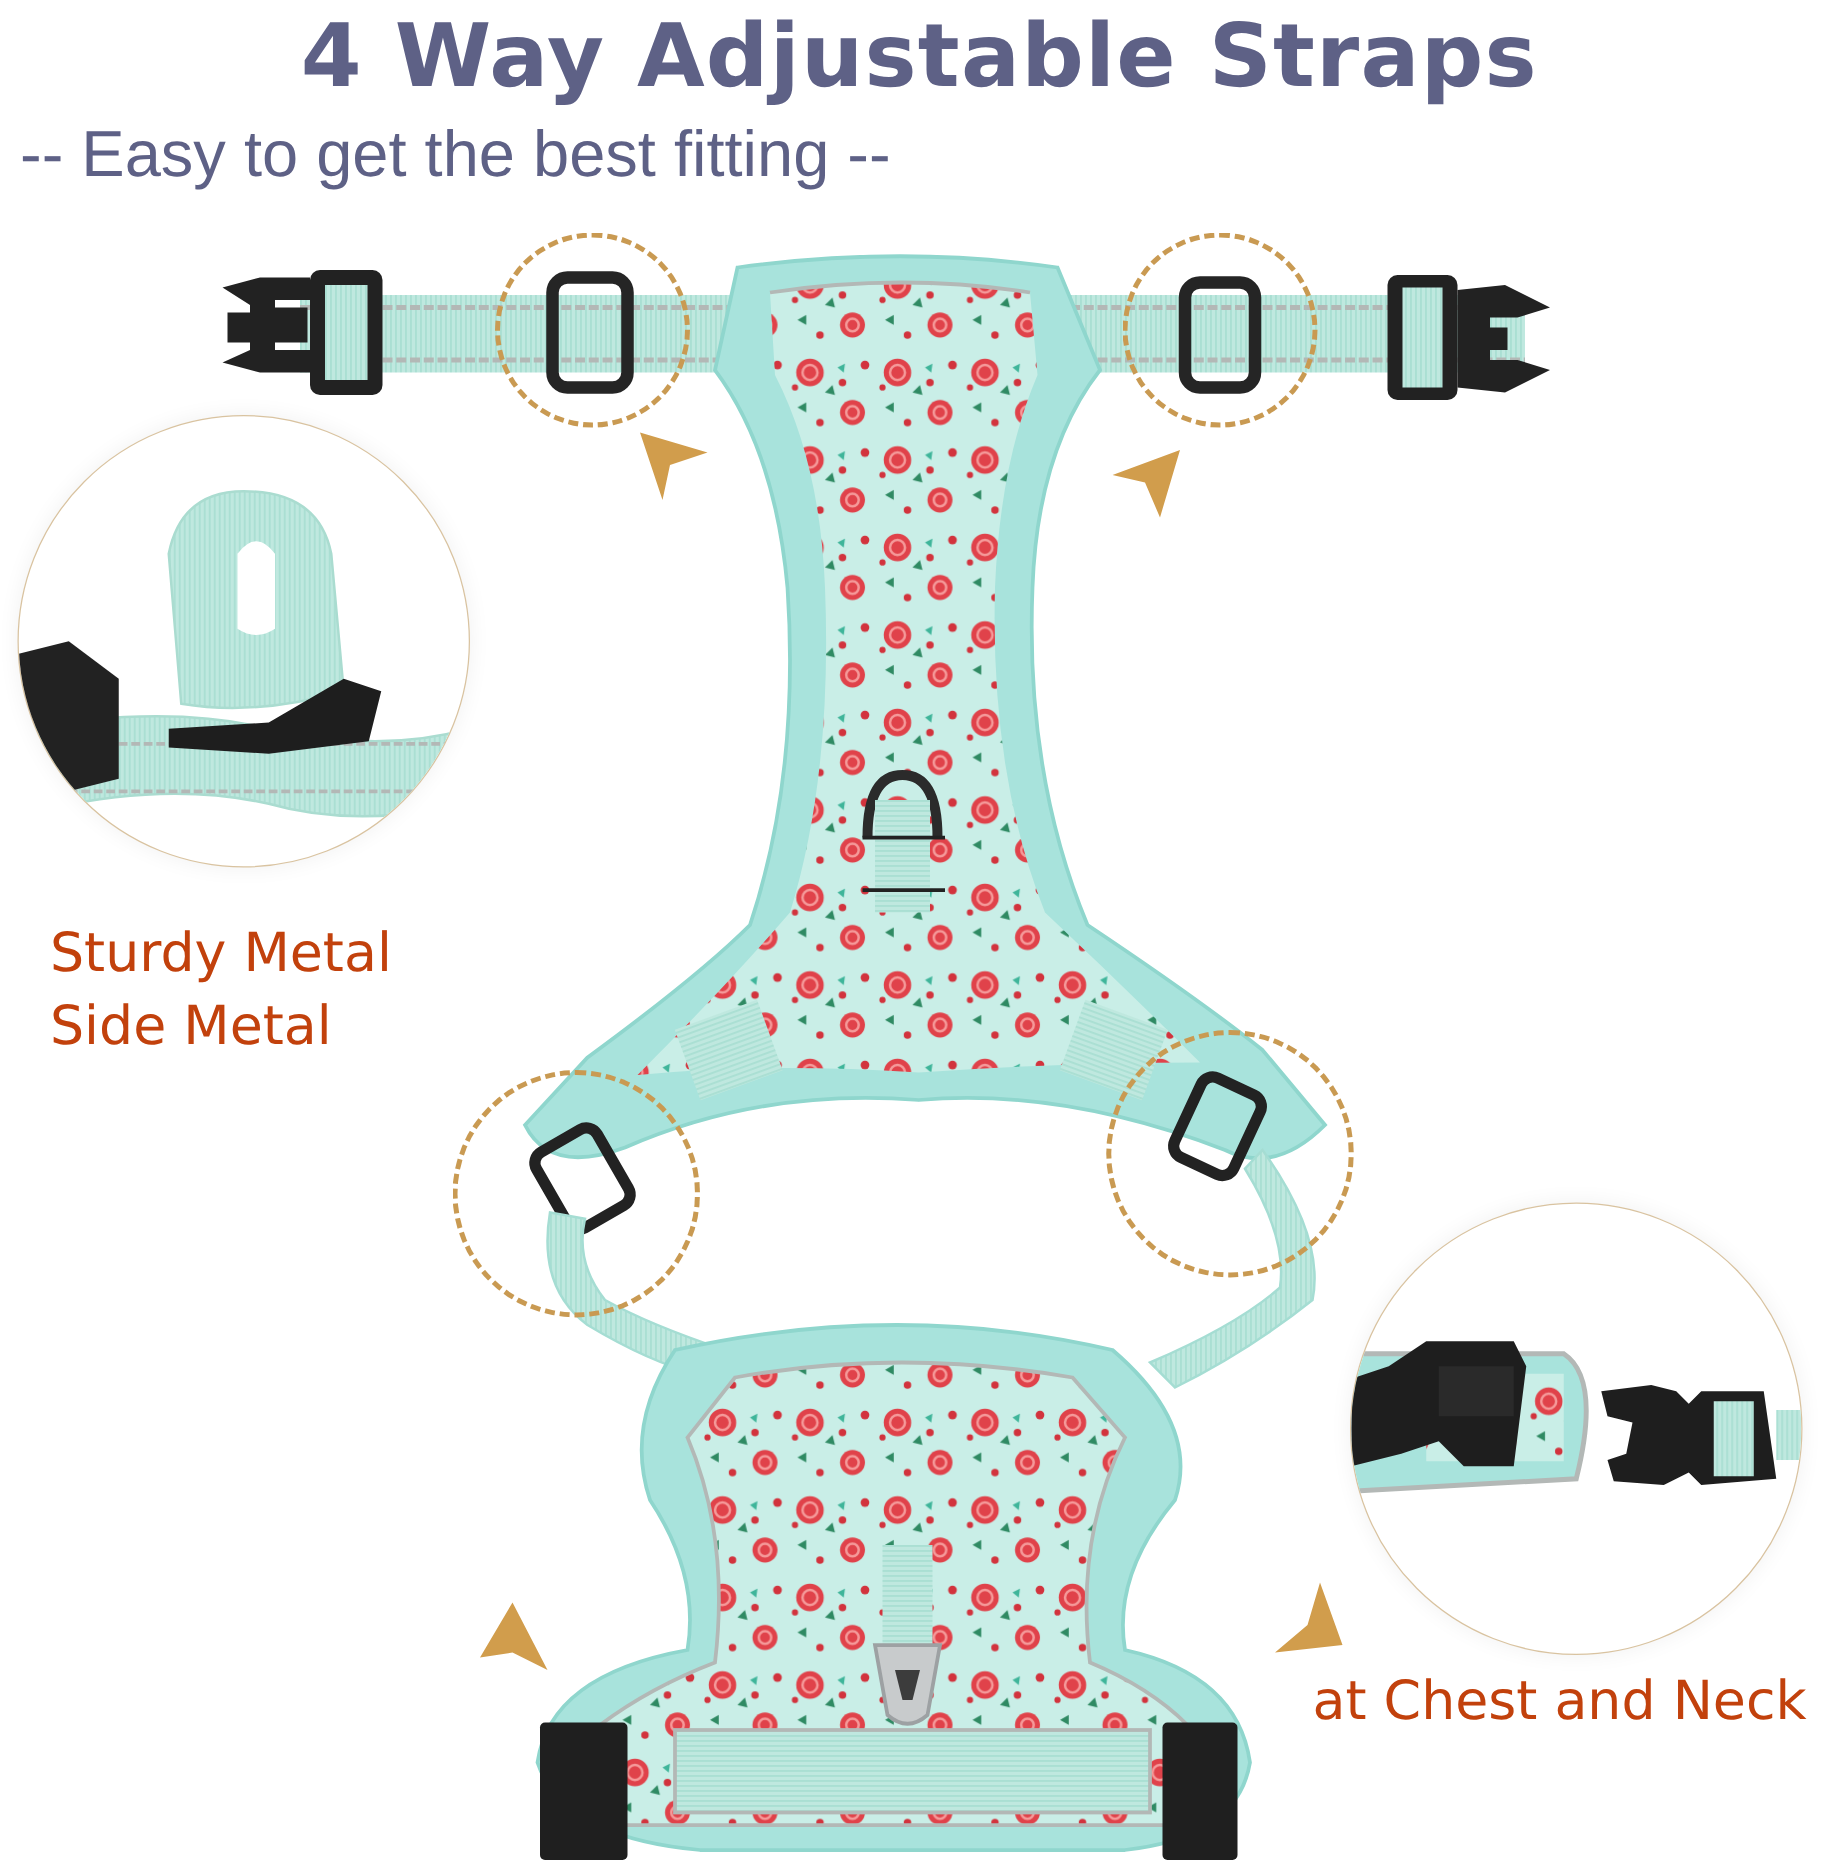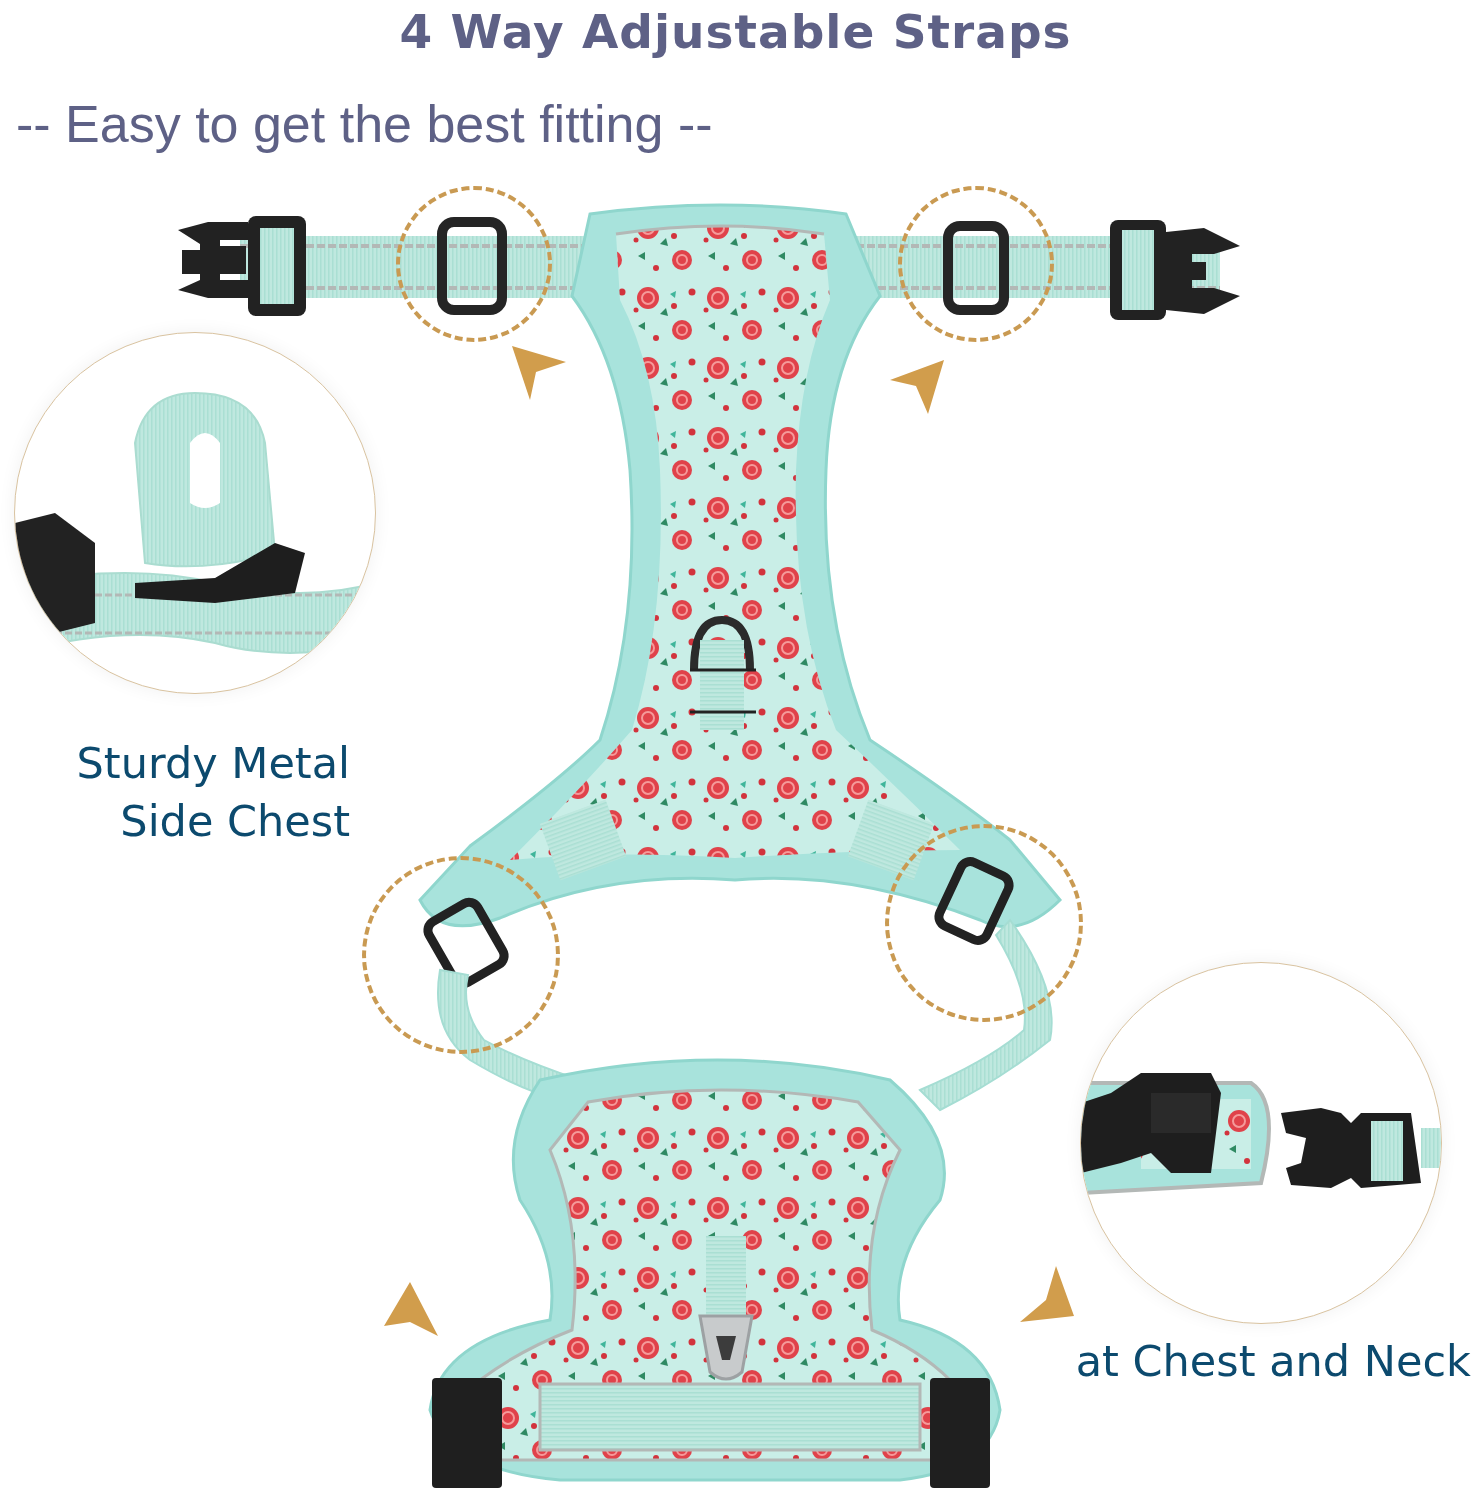--- a/index.html
+++ b/index.html
@@ -1,28 +1,28 @@
 <!DOCTYPE html>
 <html><head>
 <meta charset="utf-8">
 <style>
   html, body { margin: 0; padding: 0; background: #ffffff; }
   body { width: 1471px; height: 1500px; position: relative; overflow: hidden; font-family: "DejaVu Sans", sans-serif; }
   .title {
     position: absolute; left: 0; width: 1471px; top: 4px; text-align: center;
-    font-family: "DejaVu Sans", sans-serif; font-weight: bold; font-size: 47px;
+    font-family: "DejaVu Sans", sans-serif; font-weight: bold; font-size: 70px;
     color: #5e6186; letter-spacing: 1px;
   }
   .subtitle {
     position: absolute; left: 0; width: 1471px; top: 94px; 
     font-family: "Liberation Sans", sans-serif; font-size: 52px; color: #5e6186; padding-left: 16px;
   }
   .caption {
-    position: absolute; font-family: "DejaVu Sans", sans-serif; color: #0c4a6e;
-    font-size: 43px; line-height: 58px; text-align: right;
+    position: absolute; font-family: "DejaVu Sans", sans-serif; color: #c2410c;
+    font-size: 43px; line-height: 58px; text-align: left;
   }
   .callout-circle {
     position: absolute; border-radius: 50%; border: 1.5px solid #d9c3a0; background: #ffffff;
     box-shadow: 0 0 18px rgba(0,0,0,0.06); overflow: hidden;
   }
   .dashed-ring {
     position: absolute; border-radius: 50%; border: 4px dashed #c99a52; background: transparent;
   }
   .pointer { position: absolute; }
   svg { display: block; }
@@ -150,21 +150,21 @@
     <line x1="0" y1="262" x2="360" y2="262" stroke="#b3b8b6" stroke-width="3" stroke-dasharray="7 3"></line>
     <line x1="0" y1="300" x2="360" y2="300" stroke="#b3b8b6" stroke-width="3" stroke-dasharray="7 3"></line>
     <path d="M130 230 L120 110 Q130 60 180 60 Q240 60 250 110 L260 220 Q190 240 130 230 Z" fill="url(#webbing)" stroke="#aadcd0" stroke-width="2"></path>
     <path d="M175 110 Q190 90 205 110 L205 170 Q190 180 175 170 Z" fill="#ffffff"></path>
     <path d="M0 190 L40 180 L80 210 L80 290 L40 300 L0 300 Z" fill="#222"></path>
     <path d="M120 250 L200 245 L260 210 L290 220 L280 260 L200 270 L120 265 Z" fill="#1e1e1e"></path>
   </svg>
 </div>
 <div class="caption" style="left:40px;top:734px;width:310px;">
   <div>Sturdy Metal</div>
-  <div>Side Chest</div>
+  <div>Side Metal</div>
 </div>
 
 <div class="callout-circle" style="left:1080px;top:962px;width:360px;height:360px;">
   <svg width="360" height="360" viewBox="0 0 360 360">
     <path d="M0 120 L170 120 Q200 140 180 220 L0 230 Z" fill="#a8e3dc" stroke="#b3b8b6" stroke-width="4"></path>
     <rect x="60" y="136" width="110" height="70" fill="url(#floral)"></rect>
     <path d="M0 140 L30 130 L60 110 L130 110 L140 130 L130 210 L90 210 L70 190 L40 200 L0 210 Z" fill="#1e1e1e"></path>
     <rect x="70" y="130" width="60" height="40" fill="#2a2a2a"></rect>
     <path d="M200 150 L240 145 L260 150 L270 160 L280 150 L330 150 L340 220 L280 225 L270 215 L250 225 L210 222 L205 205 L220 200 L225 175 L205 170 Z" fill="#1e1e1e"></path>
     <rect x="290" y="158" width="32" height="60" fill="url(#webbing)"></rect>

